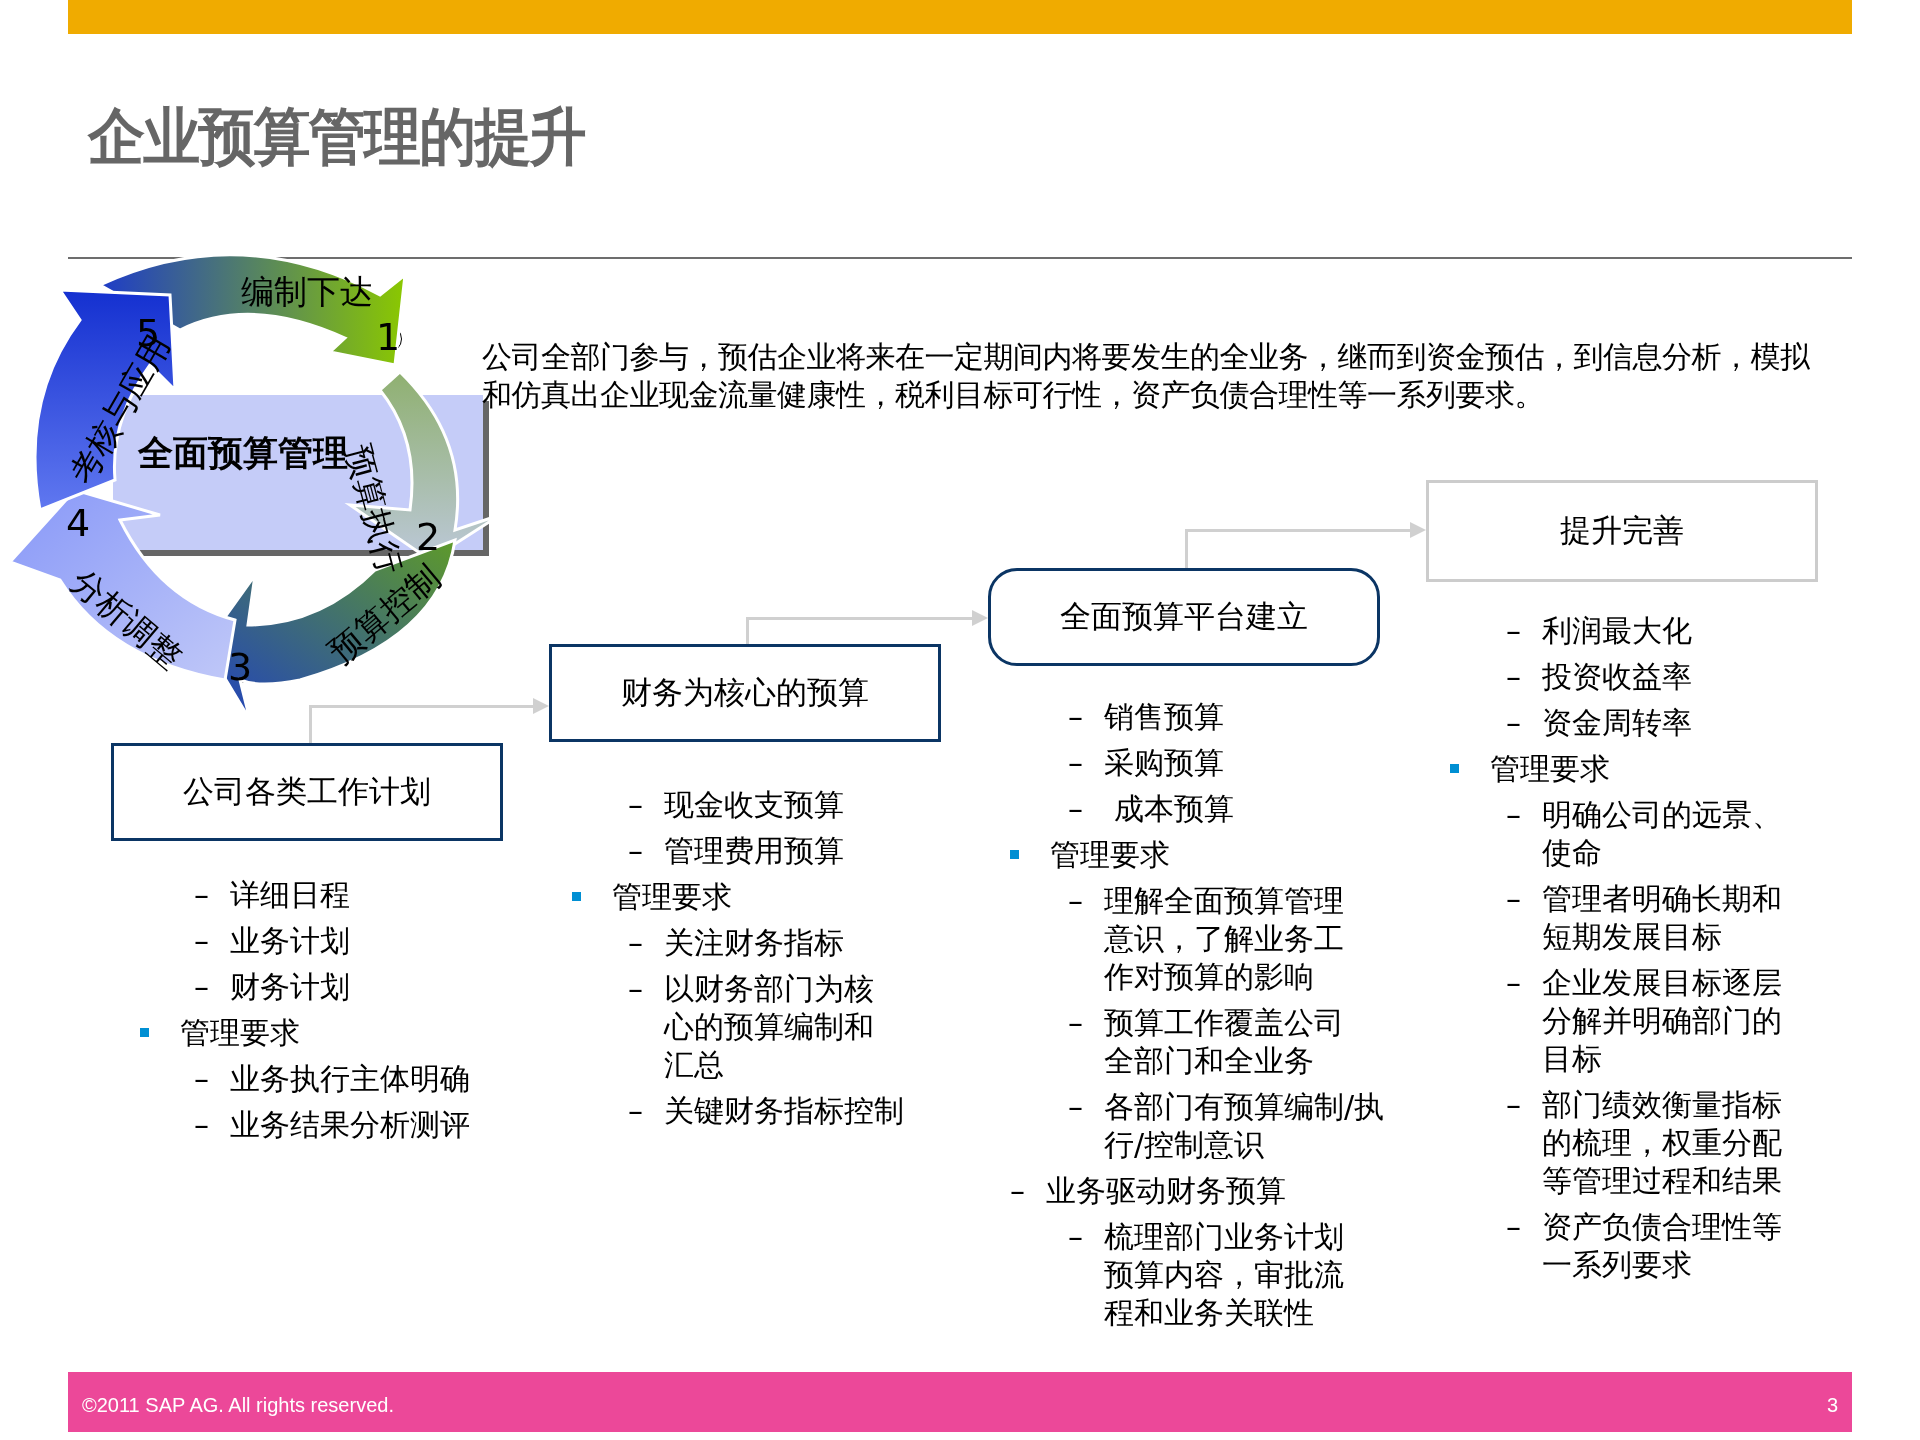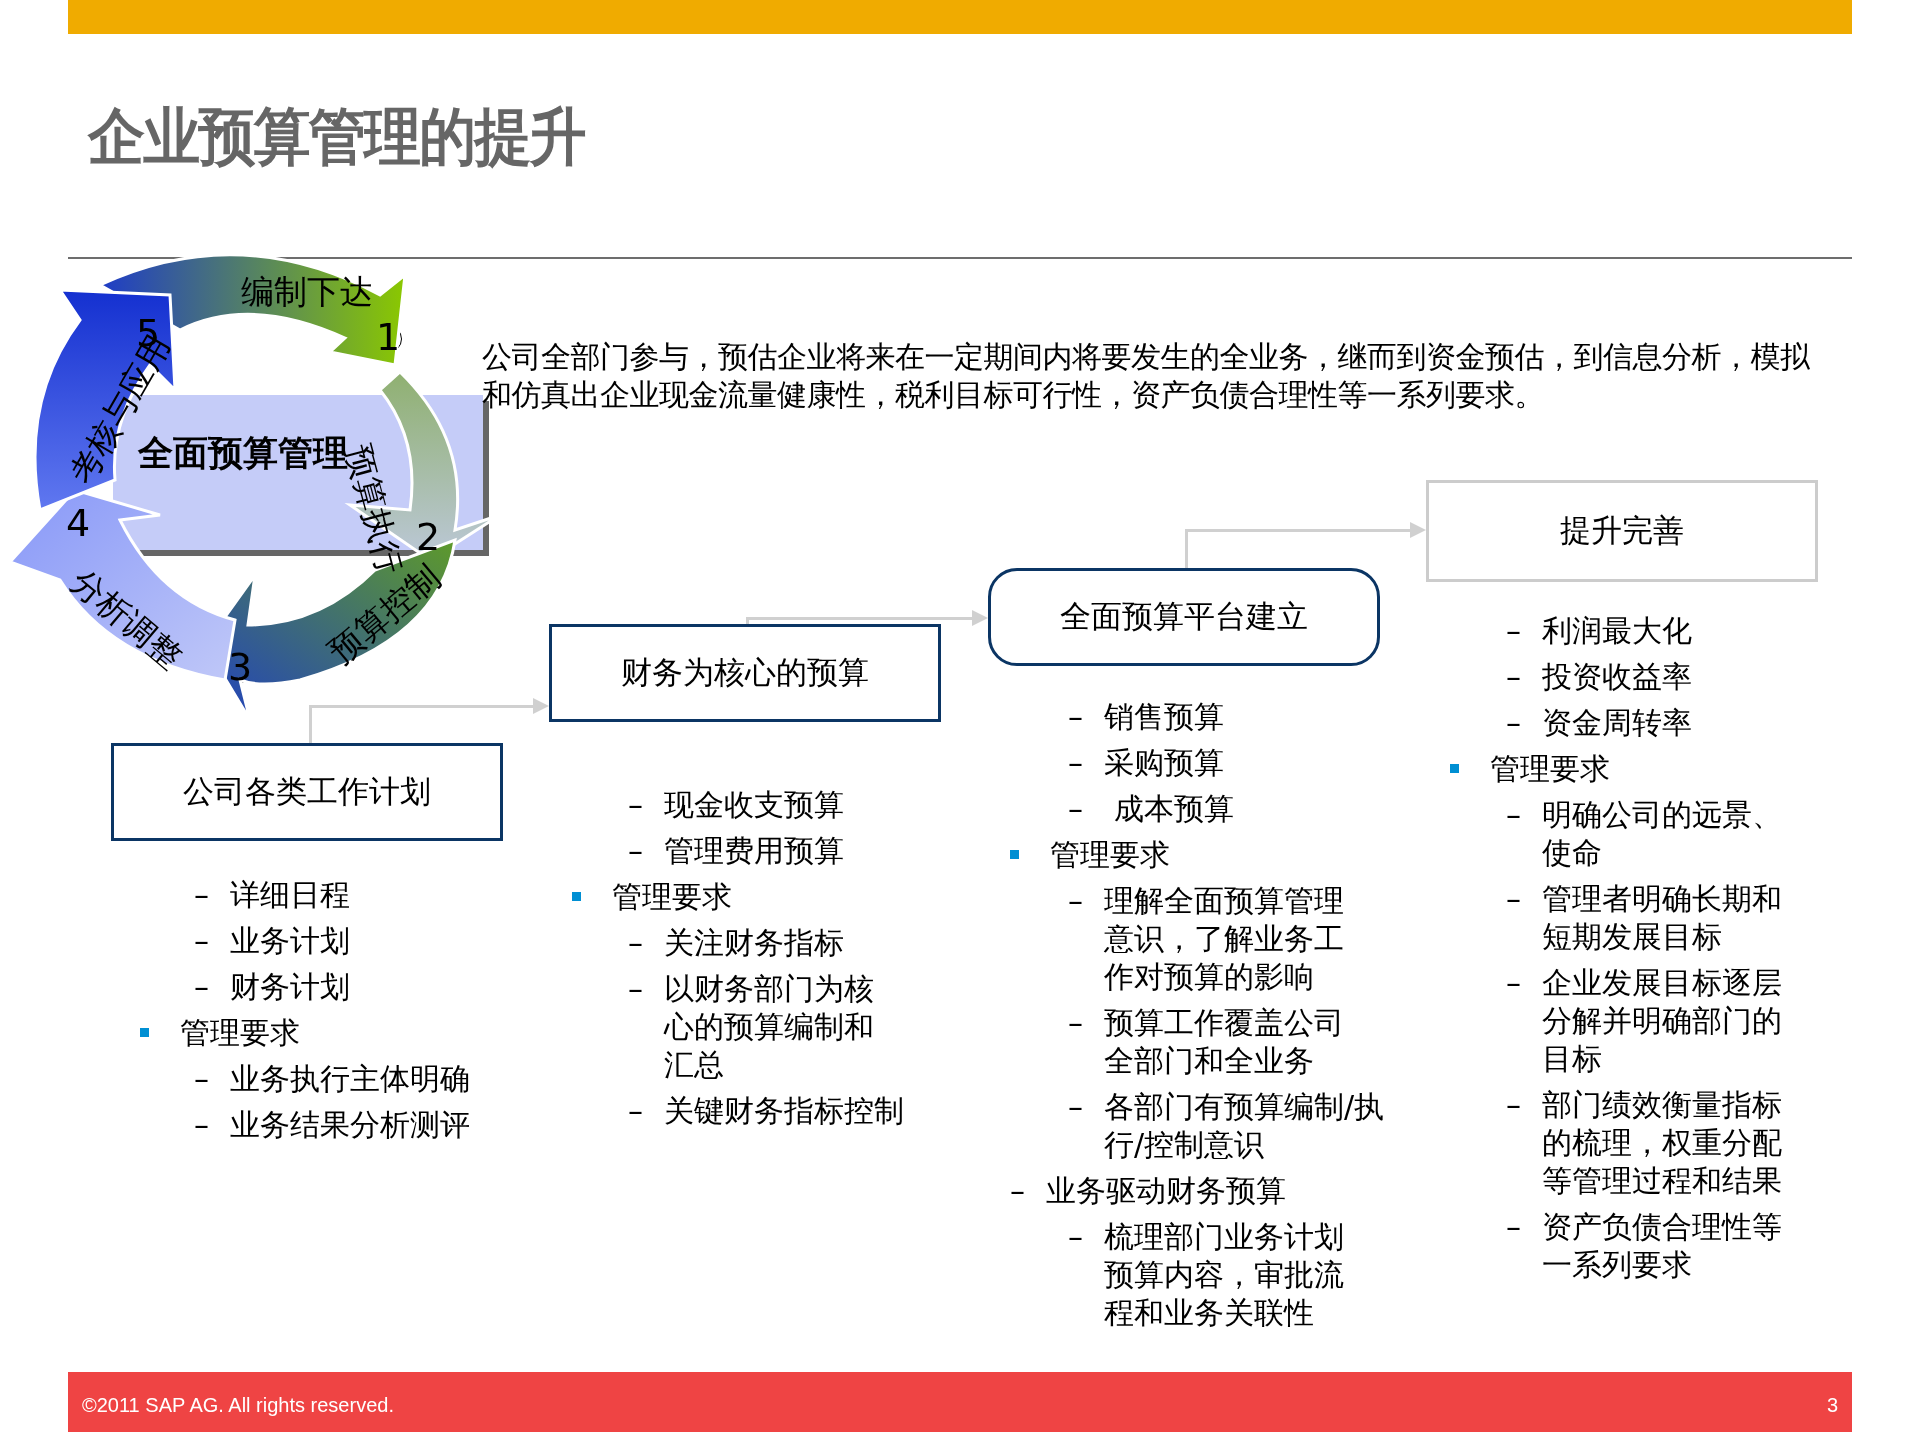--- a/index.html
+++ b/index.html
@@ -56,21 +56,21 @@
 
   .list { position: absolute; font-size: 30px; line-height: 38px; }
   .li { position: relative; }
   .li.l1 { padding-left: 40px; }
   .li.l2 { padding-left: 36px; }
   .li .dash { position: absolute; left: 0; top: 0; }
   .li.l1 .sq { position: absolute; left: 0; top: 14px; width: 9px; height: 9px; background: #008FD3; }
   .gap { margin-top: 8px; }
 
   .footer {
-    position: absolute; left: 68px; top: 1372px; width: 1784px; height: 60px; background: #ef4444;
+    position: absolute; left: 68px; top: 1372px; width: 1784px; height: 60px; background: #ec4899;
     color: #fff; font-family: "Liberation Sans", sans-serif;
   }
   .footer .copy { position: absolute; left: 14px; top: 22px; font-size: 20px; }
   .footer .pnum { position: absolute; right: 14px; top: 22px; font-size: 20px; }
 </style>
 </head>
 <body>
 
 <div class="top-bar"></div>
 <div class="title">企业预算管理的提升</div>
@@ -135,21 +135,21 @@
 
 <div class="conn" style="left:746px; top:618px; width:3px; height:39px;"></div>
 <div class="conn" style="left:746px; top:617px; width:226px; height:3px;"></div>
 <div class="arrowhead" style="left:972px; top:610px;"></div>
 
 <div class="conn" style="left:1185px; top:530px; width:3px; height:38px;"></div>
 <div class="conn" style="left:1185px; top:529px; width:225px; height:3px;"></div>
 <div class="arrowhead" style="left:1410px; top:522px;"></div>
 
 <div class="box" style="left:111px; top:743px;">公司各类工作计划</div>
-<div class="box" style="left:549px; top:624px;text-align:center;">财务为核心的预算</div>
+<div class="box" style="left:549px; top:644px;text-align:center;">财务为核心的预算</div>
 <div class="box" style="left:988px; top:568px;border-radius:29px;">全面预算平台建立</div>
 <div class="box gray" style="left:1426px; top:480px; height:102px;">提升完善</div>
 
 <div class="list" style="left:194px; top:876px; width:330px;">
   <div class="li l2"><span class="dash">–</span><span>详细日程</span></div>
   <div class="li l2 gap"><span class="dash">–</span><span>业务计划</span></div>
   <div class="li l2 gap"><span class="dash">–</span><span>财务计划</span></div>
 </div>
 <div class="list" style="left:140px; top:1014px; width:400px;">
   <div class="li l1"><span class="sq"></span><span>管理要求</span></div>

